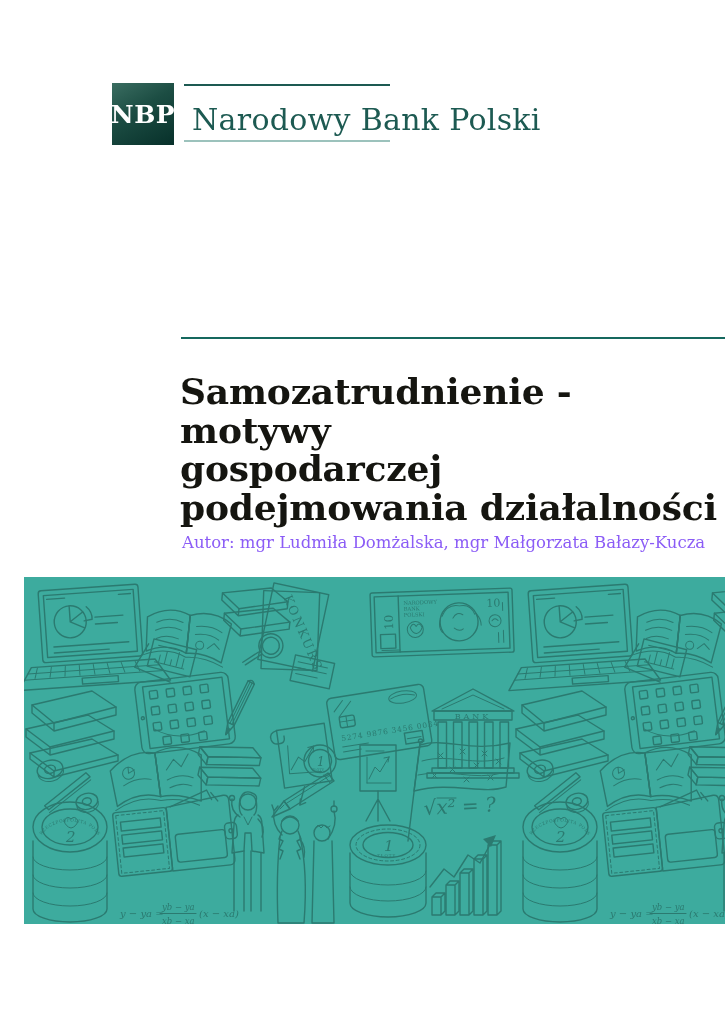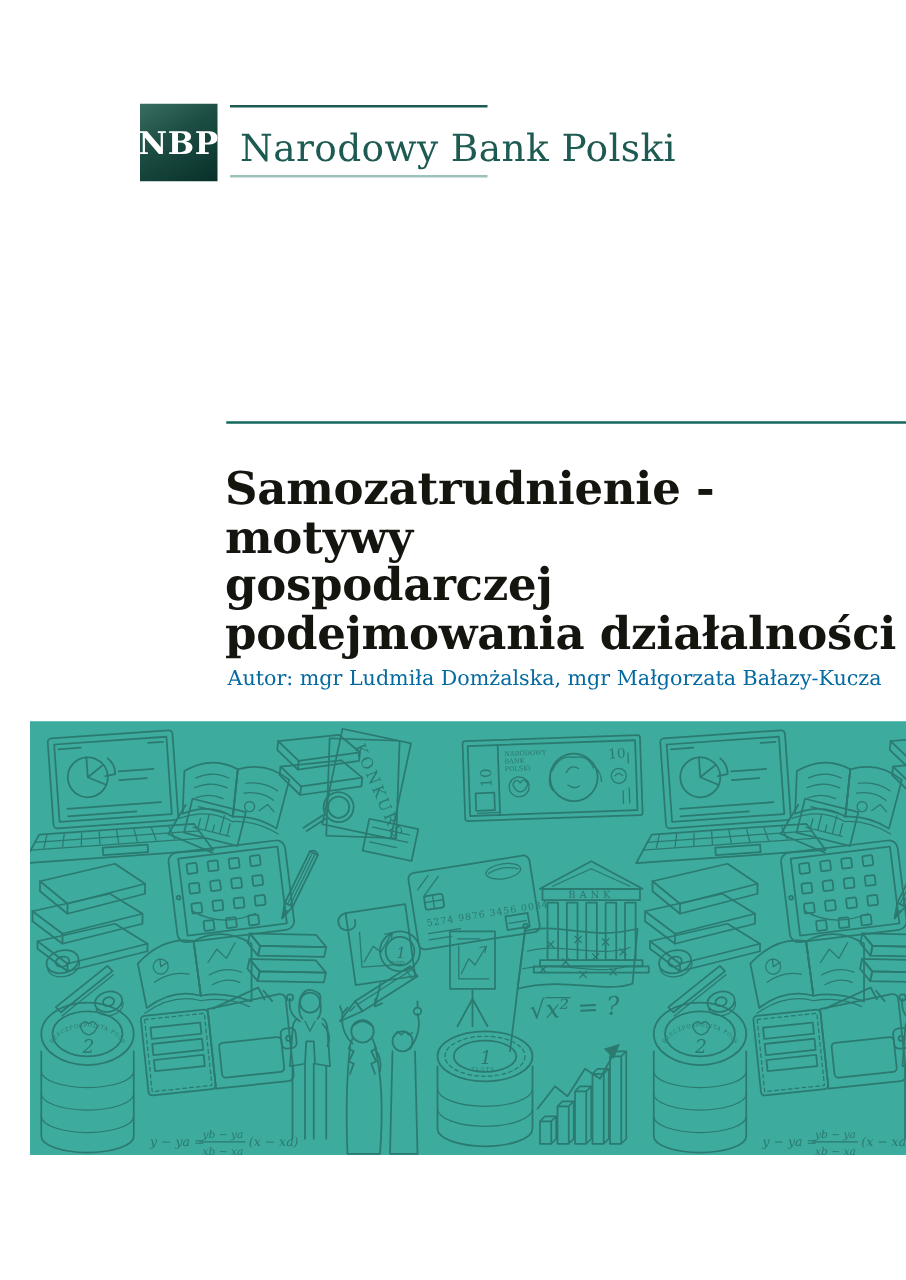--- a/index.html
+++ b/index.html
@@ -10,21 +10,21 @@
     background:linear-gradient(150deg,#3a6d61 0%,#1c4d43 42%,#07302a 100%);
     display:flex;align-items:center;justify-content:center;}
   .nbp-logo span{color:#ffffff;font-weight:bold;font-size:25px;letter-spacing:.5px;}
   .brand-rule-top{position:absolute;left:160px;top:84px;width:206px;height:2px;background:#1d5a52;}
   .brand-rule-bottom{position:absolute;left:160px;top:140px;width:206px;height:2px;background:#9cc2bc;}
   .bank-name{position:absolute;left:168px;top:102px;font-size:30px;color:#1d5a52;letter-spacing:.3px;}
   
   .title-rule{position:absolute;left:157px;top:337px;right:0;height:2px;background:#15685e;}
   .doc-title{position:absolute;left:156px;top:348px;width:540px;color:#151510;
     font-size:36px;font-weight:bold;line-height:38.5px;letter-spacing:-.2px;}
-  .author-line{position:absolute;left:158px;top:516px;font-size:16.5px;color:#0369a1;}
+  .author-line{position:absolute;left:158px;top:516px;font-size:16.5px;color:#8b5cf6;}
   
   .banner{position:absolute;left:0;top:577px;width:725px;height:347px;background:#3dab9e;overflow:hidden;}
   .tile{stroke:#2b7a70;fill:none;stroke-width:1.4;stroke-linecap:round;stroke-linejoin:round;}
   .tile text{fill:#2b7a70;stroke:none;font-family:"DejaVu Serif",serif;}
   .otx{fill:none !important;stroke:#2b7a70;stroke-width:1.1;}
   .fil{fill:#2b7a70;stroke:none;}
   .dash{stroke-dasharray:3 2.5;}
   .thin{stroke-width:1;}
 </style>
 </head>

